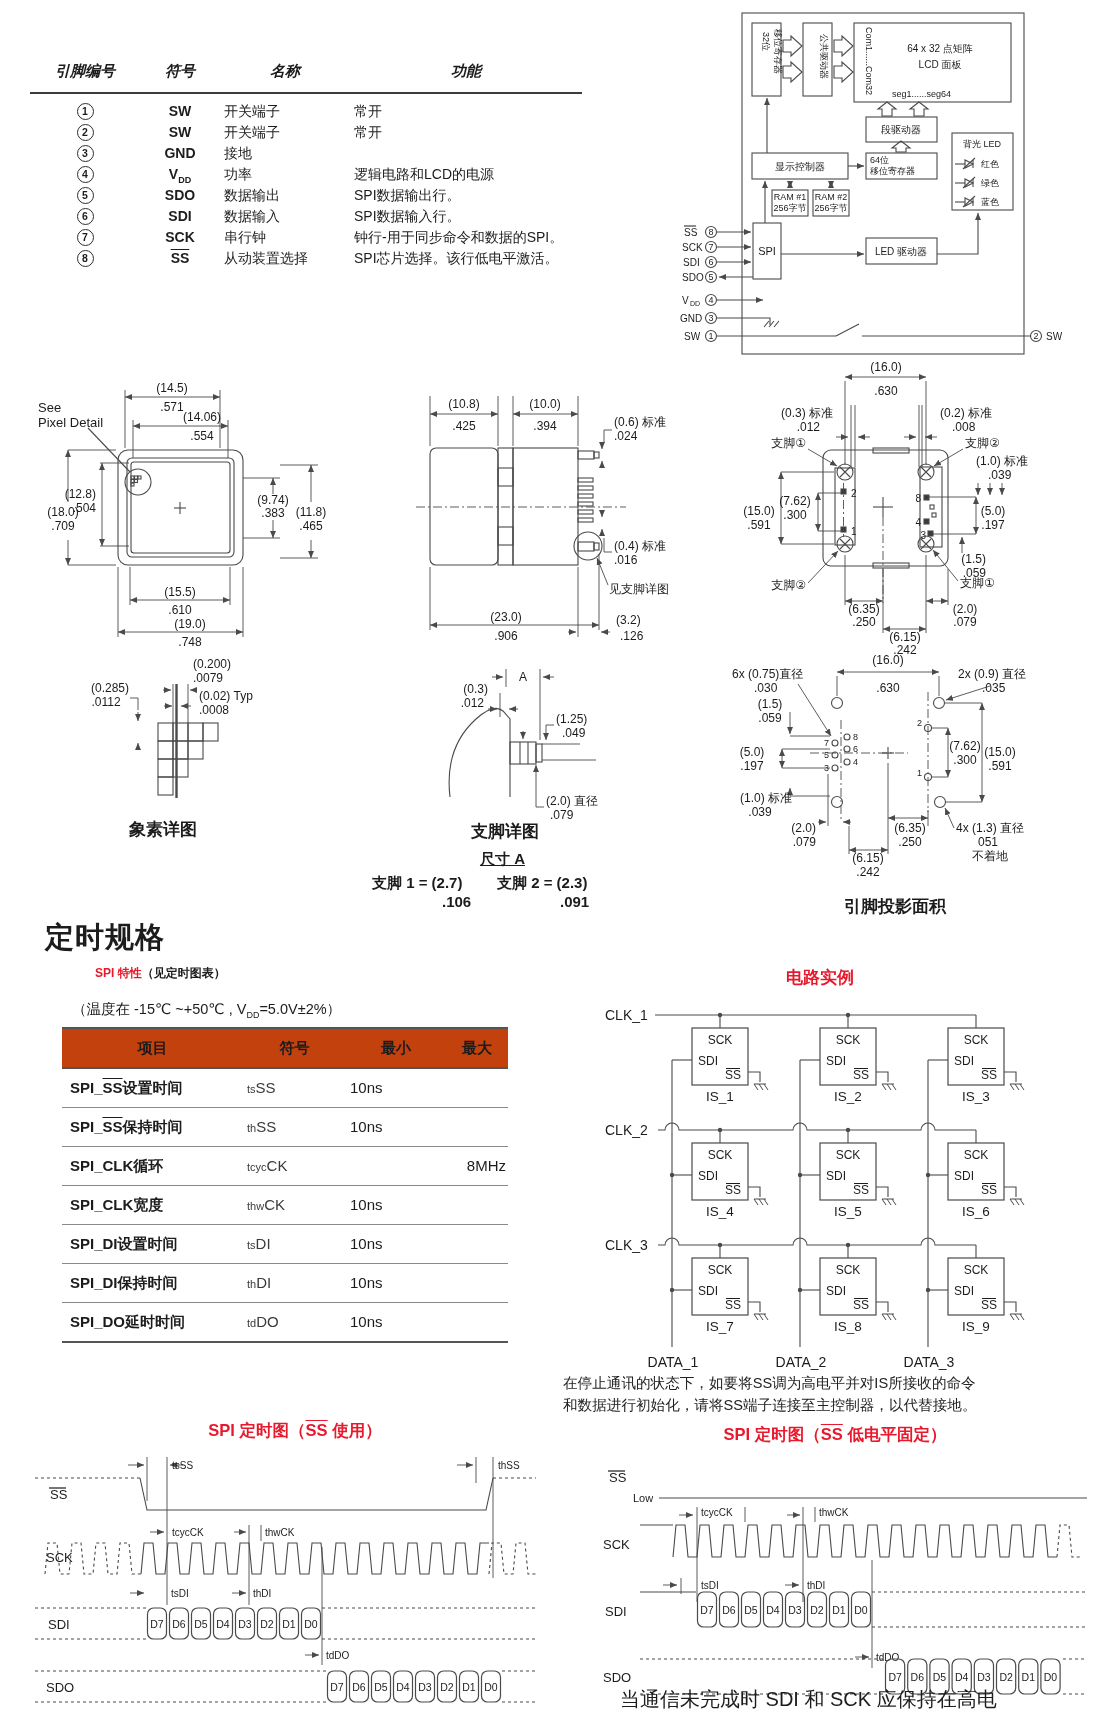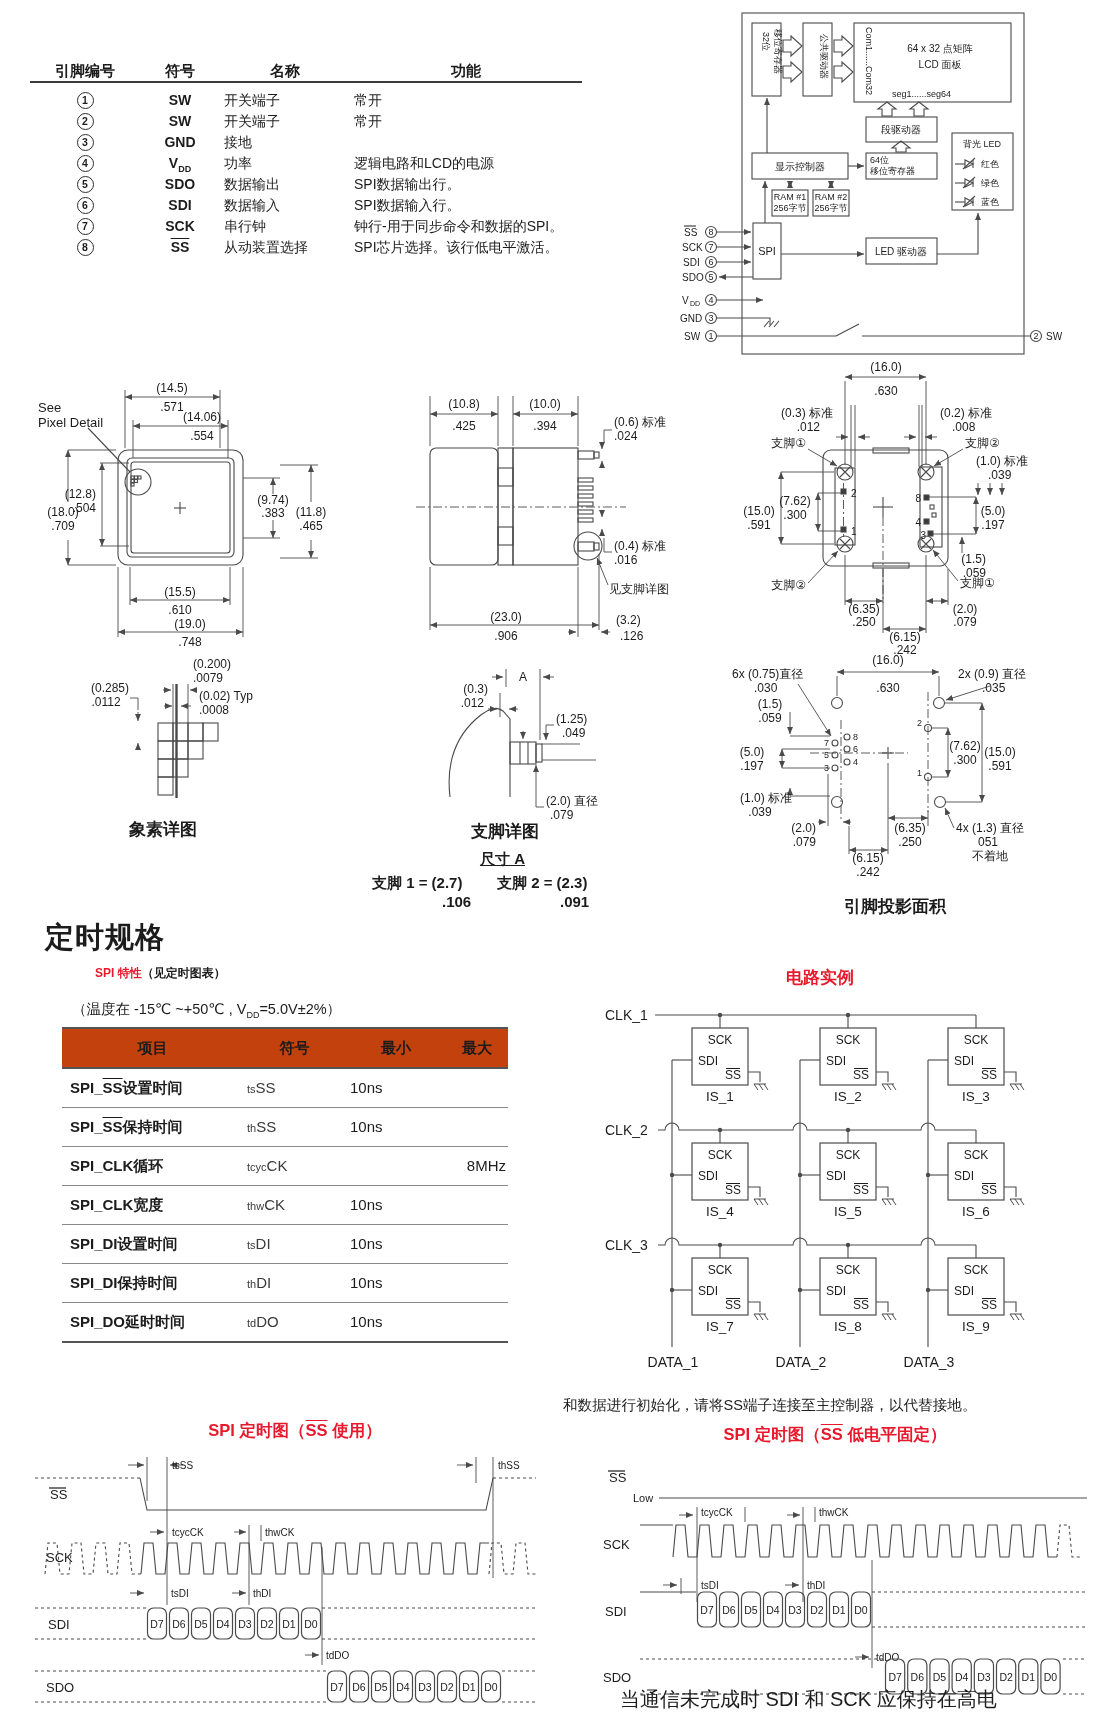--- a/index.html
+++ b/index.html
@@ -2,21 +2,21 @@
 <html><head>
 <meta charset="utf-8">
 <style>
   html,body{margin:0;padding:0;background:#fff;}
   .page{position:relative;width:1100px;height:1714px;background:#fff;overflow:hidden;
         font-family:"Liberation Sans","DejaVu Sans",sans-serif;color:#1c1c1c;}
   .abs{position:absolute;}
   
   .pintable{left:30px;top:62px;width:552px;font-size:14px;}
   .pt-head{display:grid;grid-template-columns:110px 80px 130px 232px;font-weight:bold;font-size:15px;
-           border-bottom:2px solid #3c3c3c;padding-bottom:0;}
+           border-bottom:2px solid #3c3c3c;padding-bottom:11px;font-style:italic;}
   .pt-head div{text-align:center;}
   .pt-row{display:grid;grid-template-columns:110px 80px 130px 232px;height:21px;line-height:21px;}
   .pt-row .c-pin{text-align:center;}
   .pt-row .c-sym{text-align:center;font-weight:bold;}
   .pt-row .c-name{padding-left:4px;}
   .pt-row .c-fn{padding-left:4px;}
   .circ{display:inline-block;width:15px;height:15px;line-height:15px;border:1.3px solid #2e2e2e;border-radius:50%;
         font-size:10.5px;text-align:center;vertical-align:1px;font-weight:bold;}
   .ol{text-decoration:overline;}
   sub{font-size:9px;}
@@ -786,20 +786,21 @@
         <circle cx="368" cy="335" r="2.2" fill="#4a4a4a"></circle>
         <path d="M444,347 H456 V357" stroke="#4a4a4a" stroke-width="1.1" fill="none"></path>
         <path d="M450,359 L462,359 M450,359 l4,6 M455,359 l4,6 M460,359 l4,6" stroke="#4a4a4a" stroke-width="1" fill="none"></path>
         <text x="416" y="319" text-anchor="middle" font-size="12" fill="#1c1c1c">SCK</text>
         <text x="394" y="340" font-size="12" fill="#1c1c1c">SDI</text>
         <text x="429" y="354" text-anchor="middle" font-size="12" fill="#1c1c1c">SS</text>
         <line x1="422" y1="343.5" x2="436" y2="343.5" stroke="#1c1c1c" stroke-width="1"></line>
         <text x="416" y="376" text-anchor="middle" font-size="13.5" fill="#1c1c1c">IS_9</text>
       </g>
 </svg>
+<div class="abs note" style="left:563px;top:1374px;width:530px">在停止通讯的状态下，如要将SS调为高电平并对IS所接收的命令</div>
 <div class="abs note" style="left:563px;top:1396px;width:530px">和数据进行初始化，请将SS端子连接至主控制器，以代替接地。</div>
 
 <div class="abs" style="left:150px;top:1420px;width:290px;text-align:center;font-size:16.5px;font-weight:bold;color:#e8192c">
   <span>SPI 定时图（</span><span class="ol">SS</span><span> 使用）</span>
 </div>
 <div class="abs" style="left:650px;top:1424px;width:370px;text-align:center;font-size:16.5px;font-weight:bold;color:#e8192c">
   <span>SPI 定时图（</span><span class="ol">SS</span><span> 低电平固定）</span>
 </div>
 
 <svg class="abs" style="left:20px;top:1443px" width="530" height="268">

